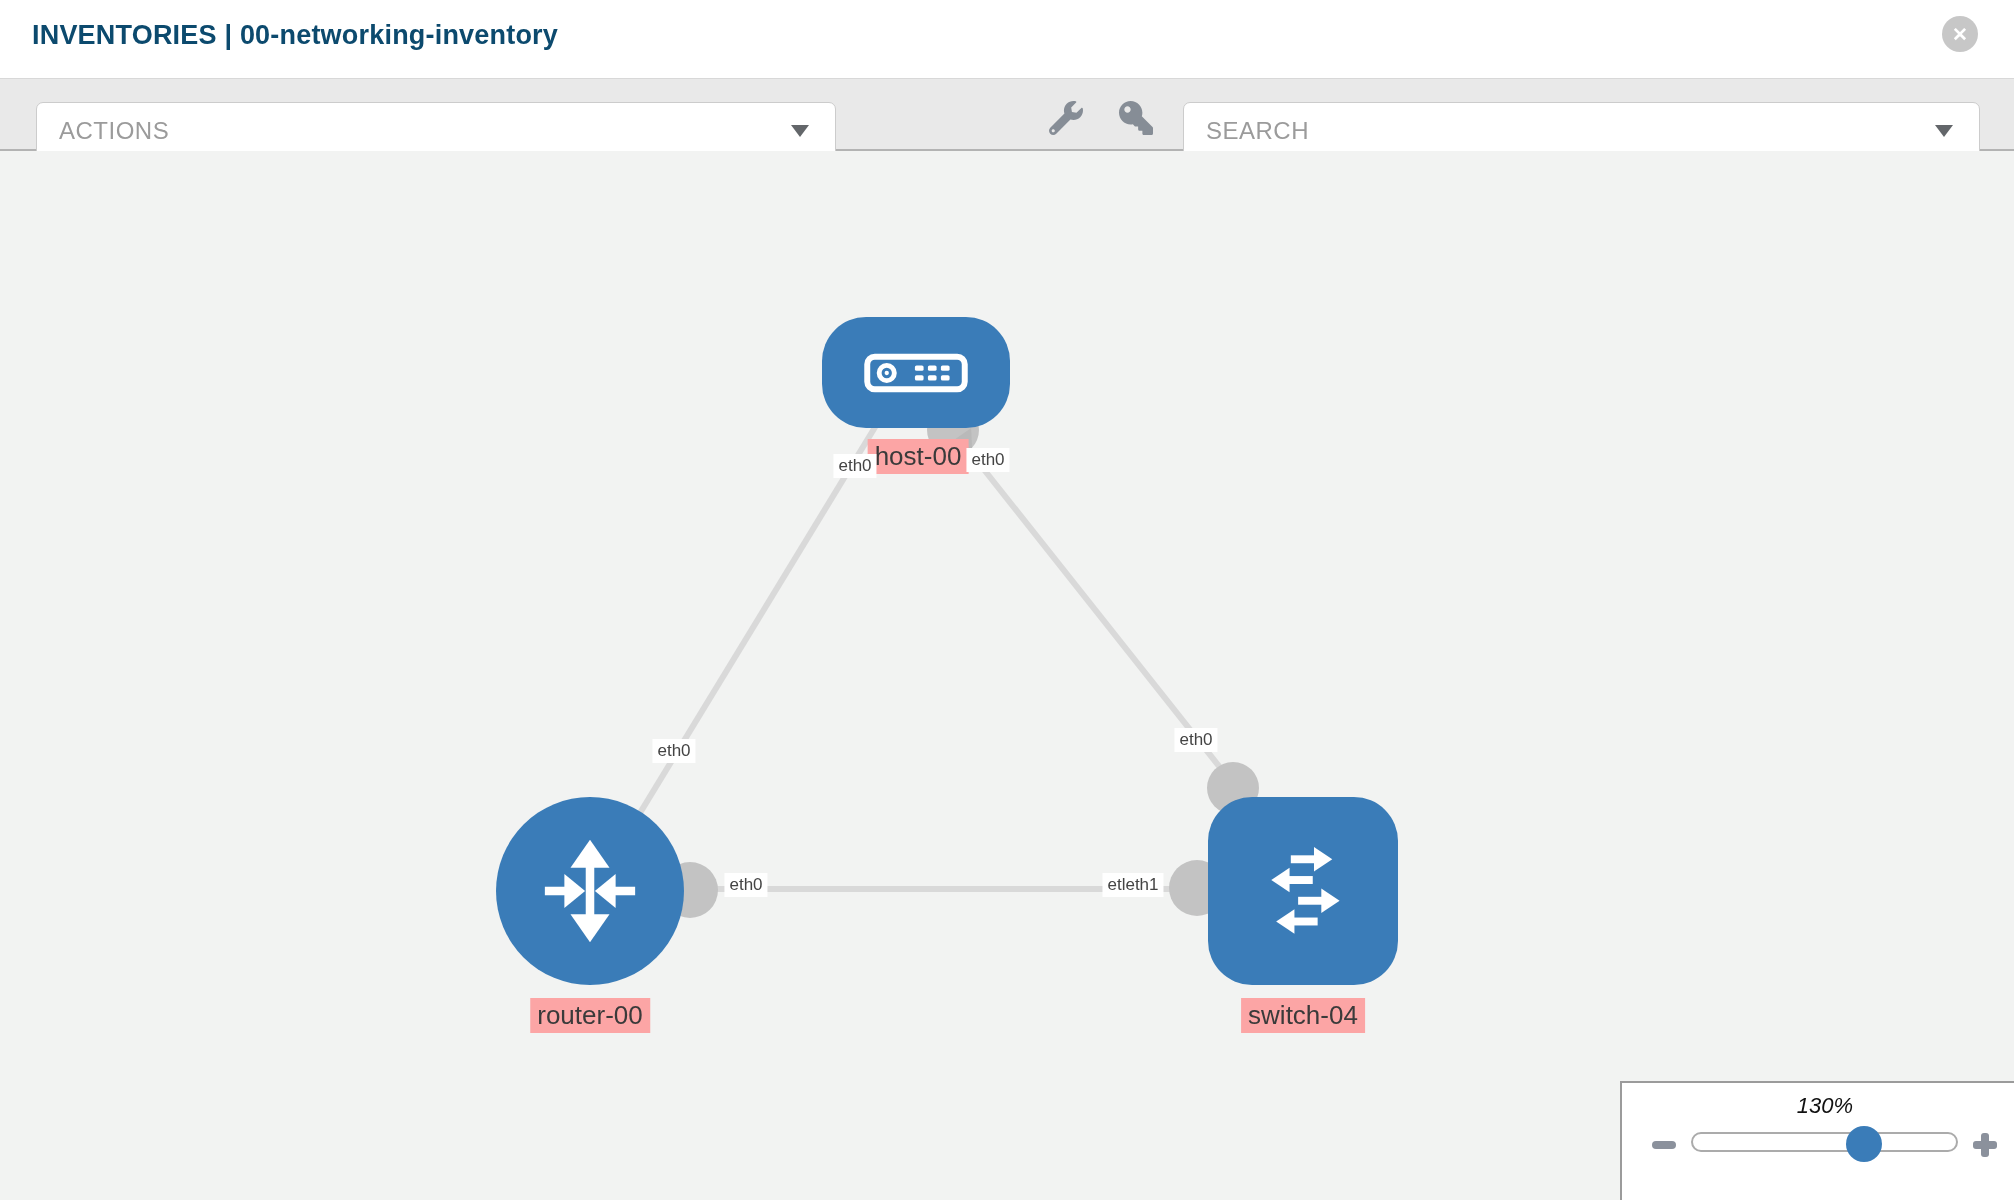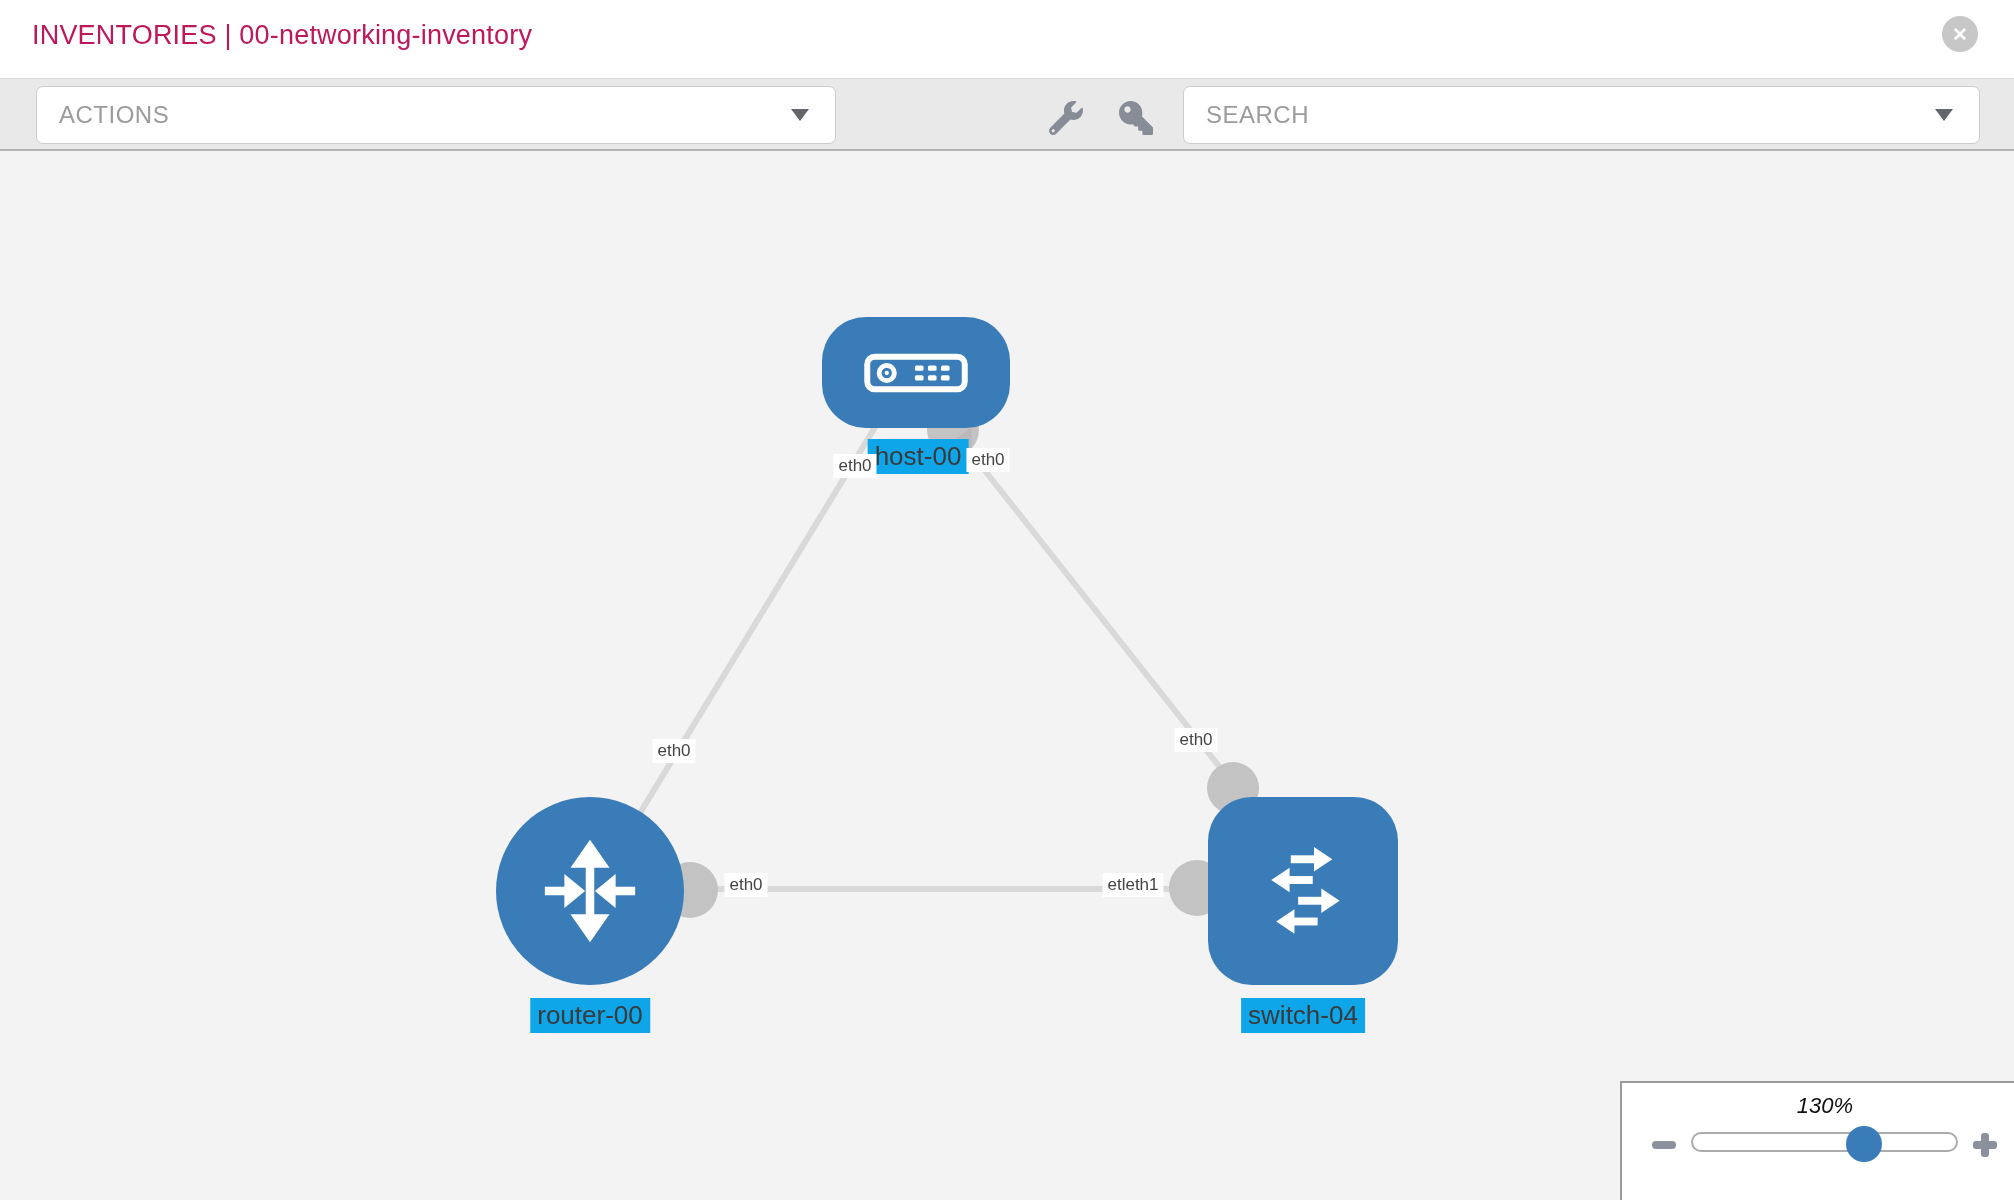--- a/index.html
+++ b/index.html
@@ -1,49 +1,49 @@
 <!DOCTYPE html>
 <html><head>
 <meta charset="utf-8">
 <style>
   html,body{margin:0;padding:0;background:#fff;}
   .stage{position:relative;width:2014px;height:1200px;overflow:hidden;
          font-family:"Liberation Sans",sans-serif;background:#f2f3f2;}
 
   
   .header{position:absolute;left:0;top:0;width:2014px;height:78px;background:#ffffff;}
-  .page-title{position:absolute;left:32px;top:20px;font-size:27px;font-weight:400;color:#be185d;letter-spacing:.2px;}
+  .page-title{position:absolute;left:32px;top:20px;font-size:27px;font-weight:700;color:#0c4a6e;letter-spacing:.2px;}
   .close-btn{position:absolute;left:1942px;top:16px;width:36px;height:36px;border-radius:50%;
              background:#c7c7c7;color:#ffffff;display:flex;align-items:center;justify-content:center;
              font-size:19px;font-weight:700;cursor:pointer;}
 
   
   .toolbar{position:absolute;left:0;top:78px;width:2014px;height:73px;background:#e9e9e9;
            border-top:1px solid #d8d8d8;border-bottom:2px solid #b3b3b3;box-sizing:border-box;}
-  .dd{position:absolute;top:7px;height:58px;background:#ffffff;border:1px solid #cccccc;border-radius:7px;
+  .dd{position:absolute;top:23px;height:58px;background:#ffffff;border:1px solid #cccccc;border-radius:7px;
       box-sizing:border-box;display:flex;align-items:center;}
   .dd-actions{left:36px;width:800px;}
   .dd-search{left:1183px;width:797px;}
   .dd-label{margin-left:22px;font-size:24px;color:#9b9b9b;letter-spacing:.5px;flex:1;}
   .caret{width:0;height:0;border-left:9px solid transparent;border-right:9px solid transparent;
          border-top:12px solid #63666a;margin-right:26px;}
   .tool-icon{position:absolute;top:22px;width:34px;height:34px;cursor:pointer;}
   .tool-icon svg{width:100%;height:100%;fill:#868d96;}
   .tool-wrench{left:1049px;}
   .tool-key{left:1119px;transform:scaleX(-1);}
 
   
   .canvas{position:absolute;left:0;top:151px;width:2014px;height:1049px;background:#f2f3f2;}
   .edges{position:absolute;left:0;top:0;}
   .node{position:absolute;background:#3a7cb8;display:flex;align-items:center;justify-content:center;cursor:pointer;}
   .node-host{left:822px;top:166px;width:188px;height:111px;border-radius:44px;}
   .node-router{left:496px;top:646px;width:188px;height:188px;border-radius:50%;}
   .node-switch{left:1208px;top:646px;width:190px;height:188px;border-radius:44px;}
   .node svg{display:block;}
-  .node-label{position:absolute;transform:translateX(-50%);background:#0ea5e9;color:#3a3a3a;
+  .node-label{position:absolute;transform:translateX(-50%);background:#fca5a5;color:#3a3a3a;
               font-size:26px;padding:2px 7px;white-space:nowrap;cursor:pointer;}
   .if-label{position:absolute;transform:translateX(-50%);background:#ffffff;color:#444444;
             font-size:17px;padding:2px 5px;white-space:nowrap;}
   .port-arrow{position:absolute;left:952px;top:283px;width:0;height:0;
               border-left:14px solid transparent;border-right:14px solid transparent;
               border-top:22px solid #b9b9b9;transform:rotate(-35deg);}
 
   
   .zoom-panel{position:absolute;left:1620px;top:1081px;width:400px;height:130px;background:#ffffff;
               border:2px solid #9b9b9b;box-sizing:border-box;}

